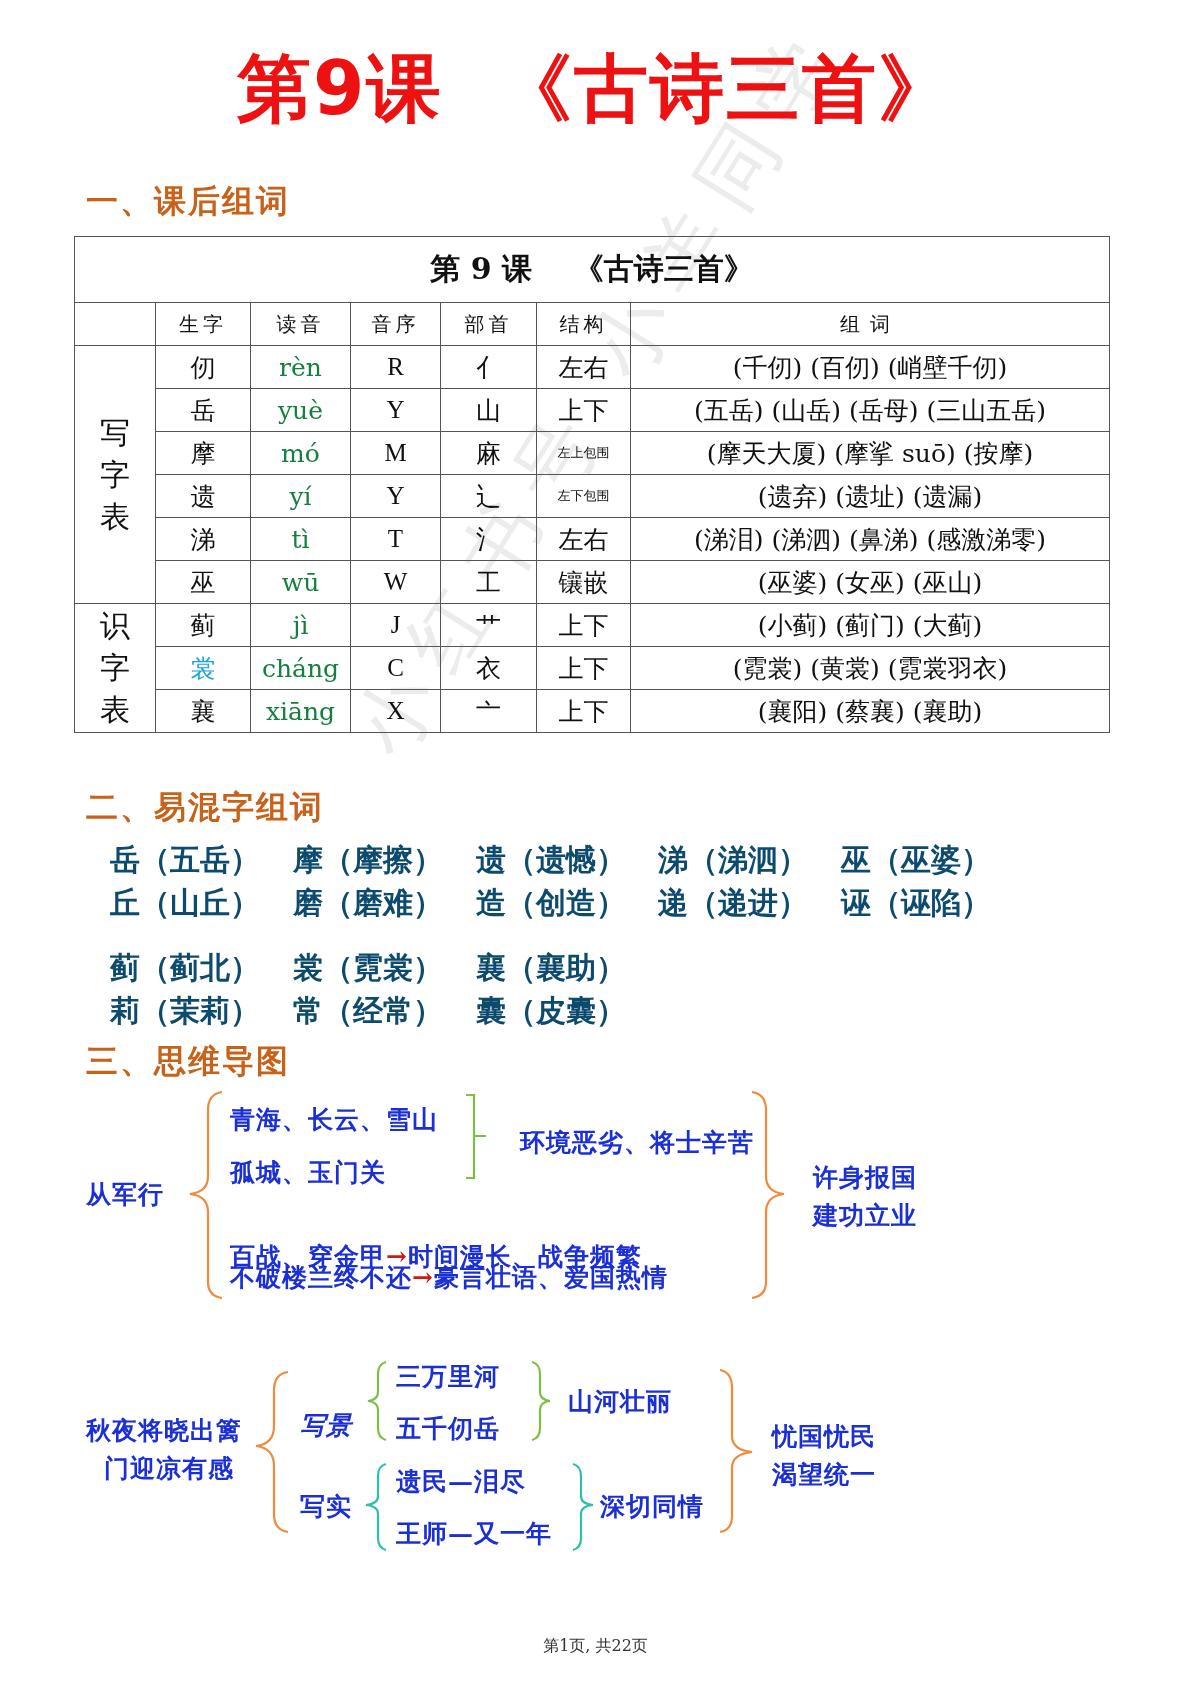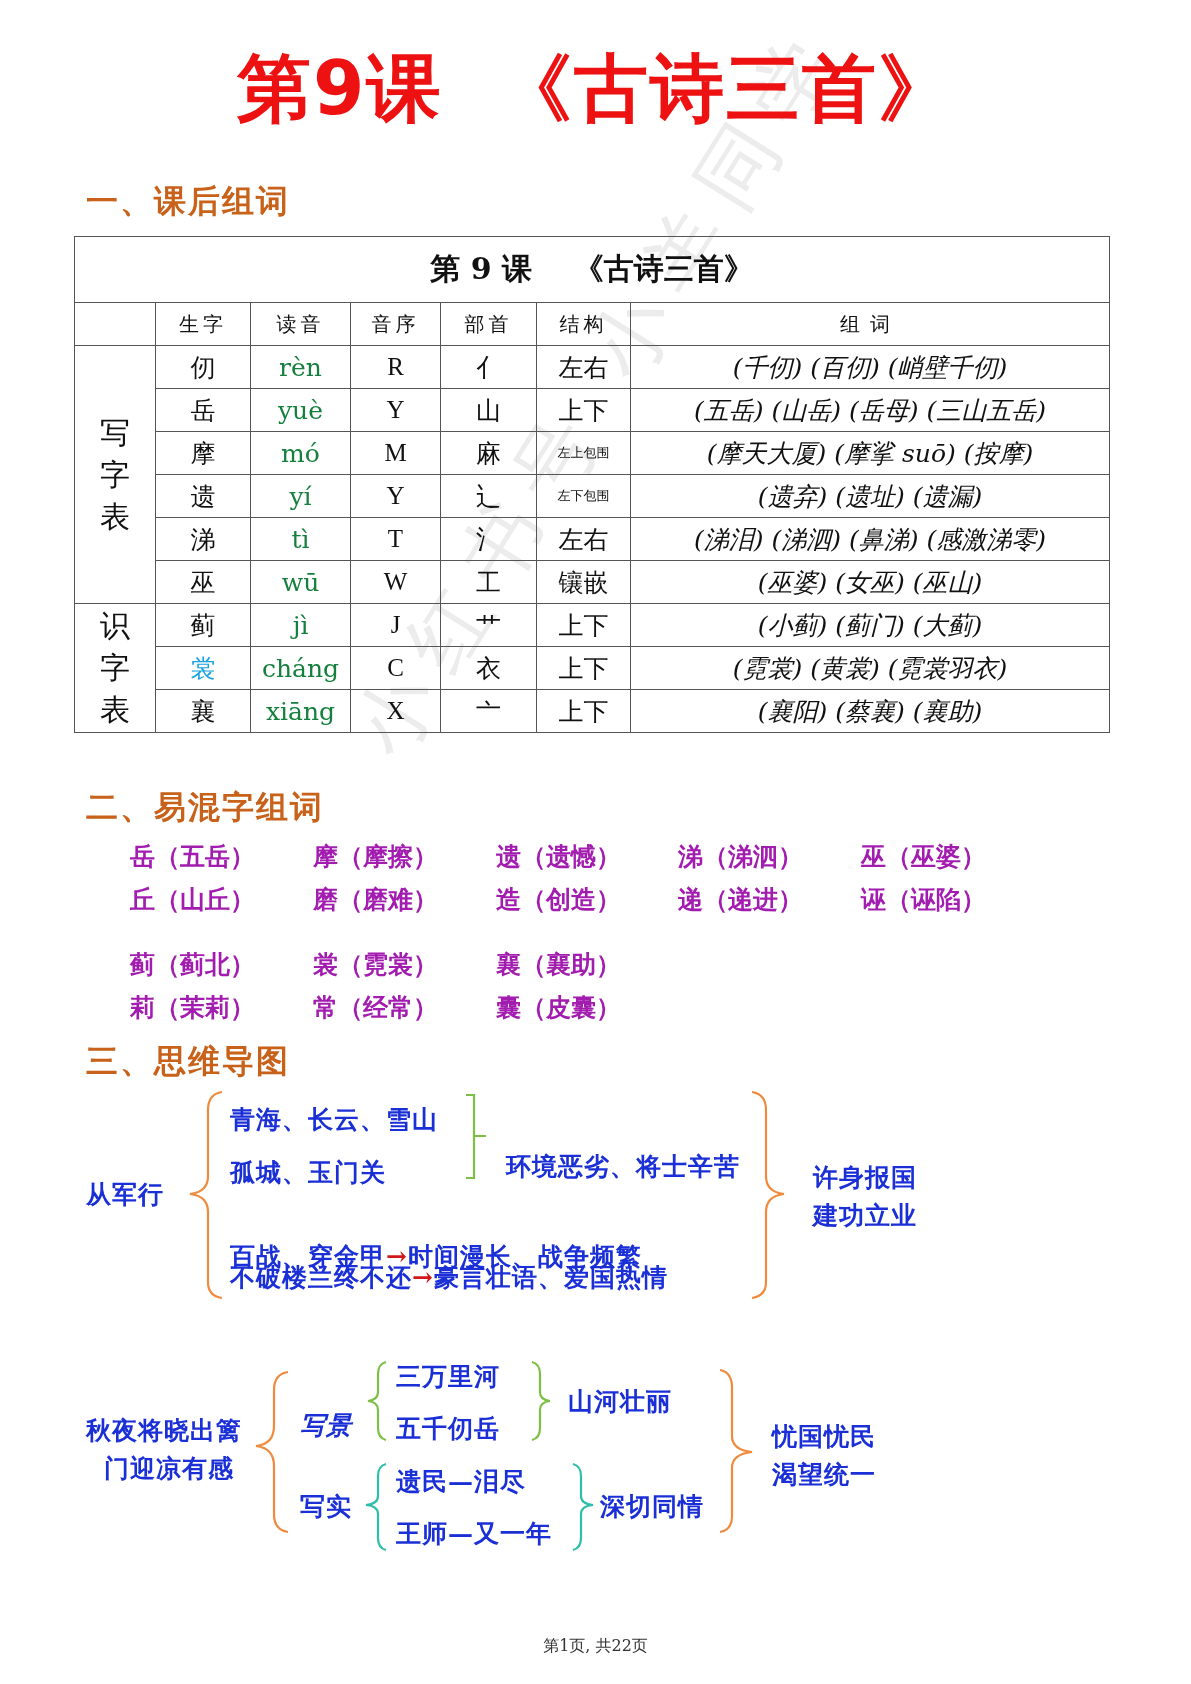--- a/index.html
+++ b/index.html
@@ -31,28 +31,28 @@
   .vocab-table th { font-weight: normal; font-size: 20px; letter-spacing: 4px; }
   .vocab-table .side-label {
     font-size: 30px; line-height: 42px; letter-spacing: 0;
   }
   .side-label span { display: block; }
   .char-cell { font-size: 27px; font-weight: bold; }
   .pinyin-cell { font-family: "DejaVu Serif", "Liberation Serif", serif; font-size: 22px; color: #15803d; }
   .order-cell { font-family: "Liberation Serif", "DejaVu Serif", serif; font-size: 22px; }
   .structure-cell { font-size: 25px; }
   .structure-cell.small { font-size: 13px; font-weight: normal; margin-left: 46px; }
-  .words-cell { font-size: 24px; white-space: pre; font-style: italic; }
+  .words-cell { font-size: 24px; white-space: pre; }
   .highlight-char { color: #1aa3e0; }
 
   
   .confusable-grid { position: absolute; left: 110px; }
   .conf-row { position: absolute; left: 0; height: 40px; white-space: nowrap; }
   .conf-item {
-    position: absolute; top: 0; font-size: 25px; font-weight: bold; color: #a21caf; white-space: pre; margin-left: 20px;
+    position: absolute; top: 0; font-size: 30px; font-weight: bold; color: #0c4a6e; white-space: pre;
   }
 
   
   .mm-text { position: absolute; color: #1a2fd6; font-size: 25px; font-weight: bold; white-space: pre; letter-spacing: 1px; }
   .mm-arrow { color: #d01818; }
   svg.brackets { position: absolute; left: 0; top: 0; width: 1191px; height: 1684px; pointer-events: none; }
 
   .watermark {
     position: absolute; left: 330px; top: 720px; font-size: 80px; color: rgba(150,150,150,0.18);
     transform: rotate(-58deg); transform-origin: left top; white-space: nowrap; letter-spacing: 20px;
@@ -224,21 +224,21 @@
   <path d="M386 1362 Q378 1364 378 1374 L378 1392 Q378 1400 368 1401 Q378 1402 378 1410 L378 1428 Q378 1438 386 1440" fill="none" stroke="#7cbf45" stroke-width="2.2"></path>
   <path d="M532 1362 Q540 1364 540 1374 L540 1392 Q540 1400 550 1401 Q540 1402 540 1410 L540 1428 Q540 1438 532 1440" fill="none" stroke="#7cbf45" stroke-width="2.2"></path>
   <path d="M386 1464 Q378 1466 378 1476 L378 1496 Q378 1504 366 1505 Q378 1506 378 1514 L378 1538 Q378 1548 386 1550" fill="none" stroke="#2fbfa8" stroke-width="2.2"></path>
   <path d="M573 1464 Q581 1466 581 1476 L581 1496 Q581 1504 593 1505 Q581 1506 581 1514 L581 1538 Q581 1548 573 1550" fill="none" stroke="#2fbfa8" stroke-width="2.2"></path>
   <path d="M720 1370 Q732 1372 732 1388 L732 1436 Q732 1450 752 1452 Q732 1454 732 1468 L732 1516 Q732 1530 720 1532" fill="none" stroke="#f08a3c" stroke-width="2.2"></path>
 </svg>
 
 <div class="mm-text" style="left:86px; top:1178px;">从军行</div>
 <div class="mm-text" style="left:230px; top:1103px;">青海、长云、雪山</div>
 <div class="mm-text" style="left:230px; top:1156px;">孤城、玉门关</div>
-<div class="mm-text" style="left:506px; top:1126px;margin-top:24px;">环境恶劣、将士辛苦</div>
+<div class="mm-text" style="left:520px; top:1126px;">环境恶劣、将士辛苦</div>
 <div class="mm-text" style="left:230px; top:1208px;margin-top:32px;"><span>百战、穿金甲</span><span class="mm-arrow">→</span><span>时间漫长、战争频繁</span></div>
 <div class="mm-text" style="left:230px; top:1261px;"><span>不破楼兰终不还</span><span class="mm-arrow">→</span><span>豪言壮语、爱国热情</span></div>
 <div class="mm-text" style="left:813px; top:1161px;">许身报国</div>
 <div class="mm-text" style="left:813px; top:1199px;">建功立业</div>
 
 <div class="mm-text" style="left:86px; top:1414px;">秋夜将晓出篱</div>
 <div class="mm-text" style="left:104px; top:1452px;">门迎凉有感</div>
 <div class="mm-text" style="left:300px; top:1409px;font-style:italic;">写景</div>
 <div class="mm-text" style="left:396px; top:1360px;">三万里河</div>
 <div class="mm-text" style="left:396px; top:1412px;">五千仞岳</div>

